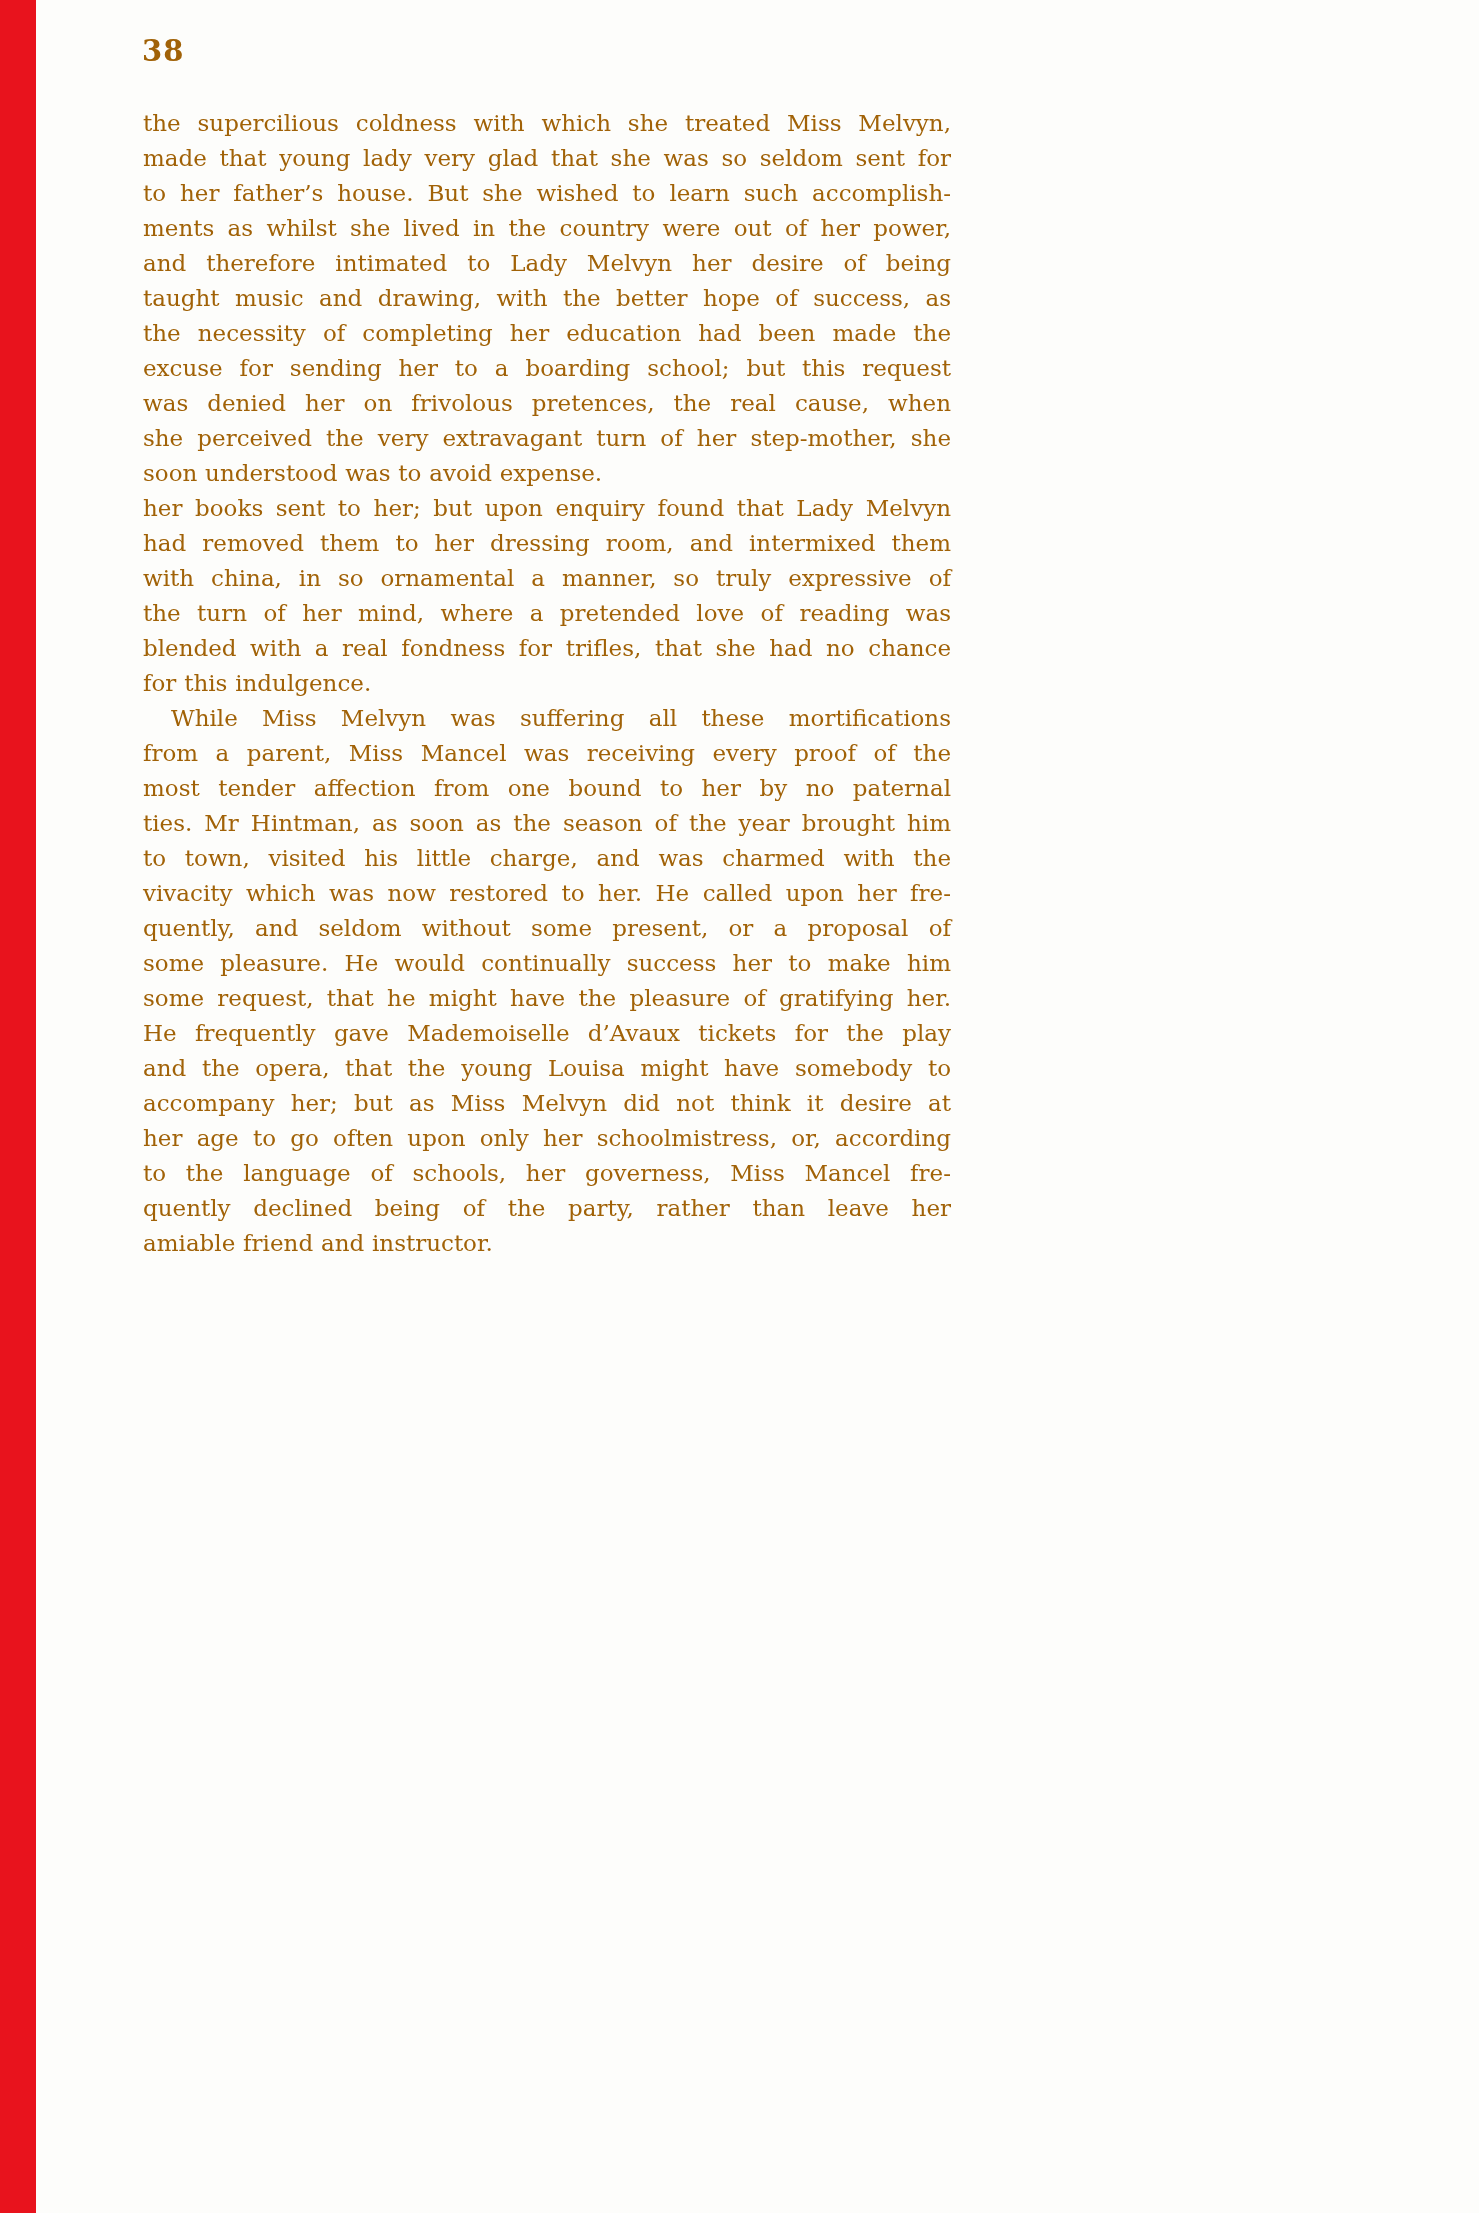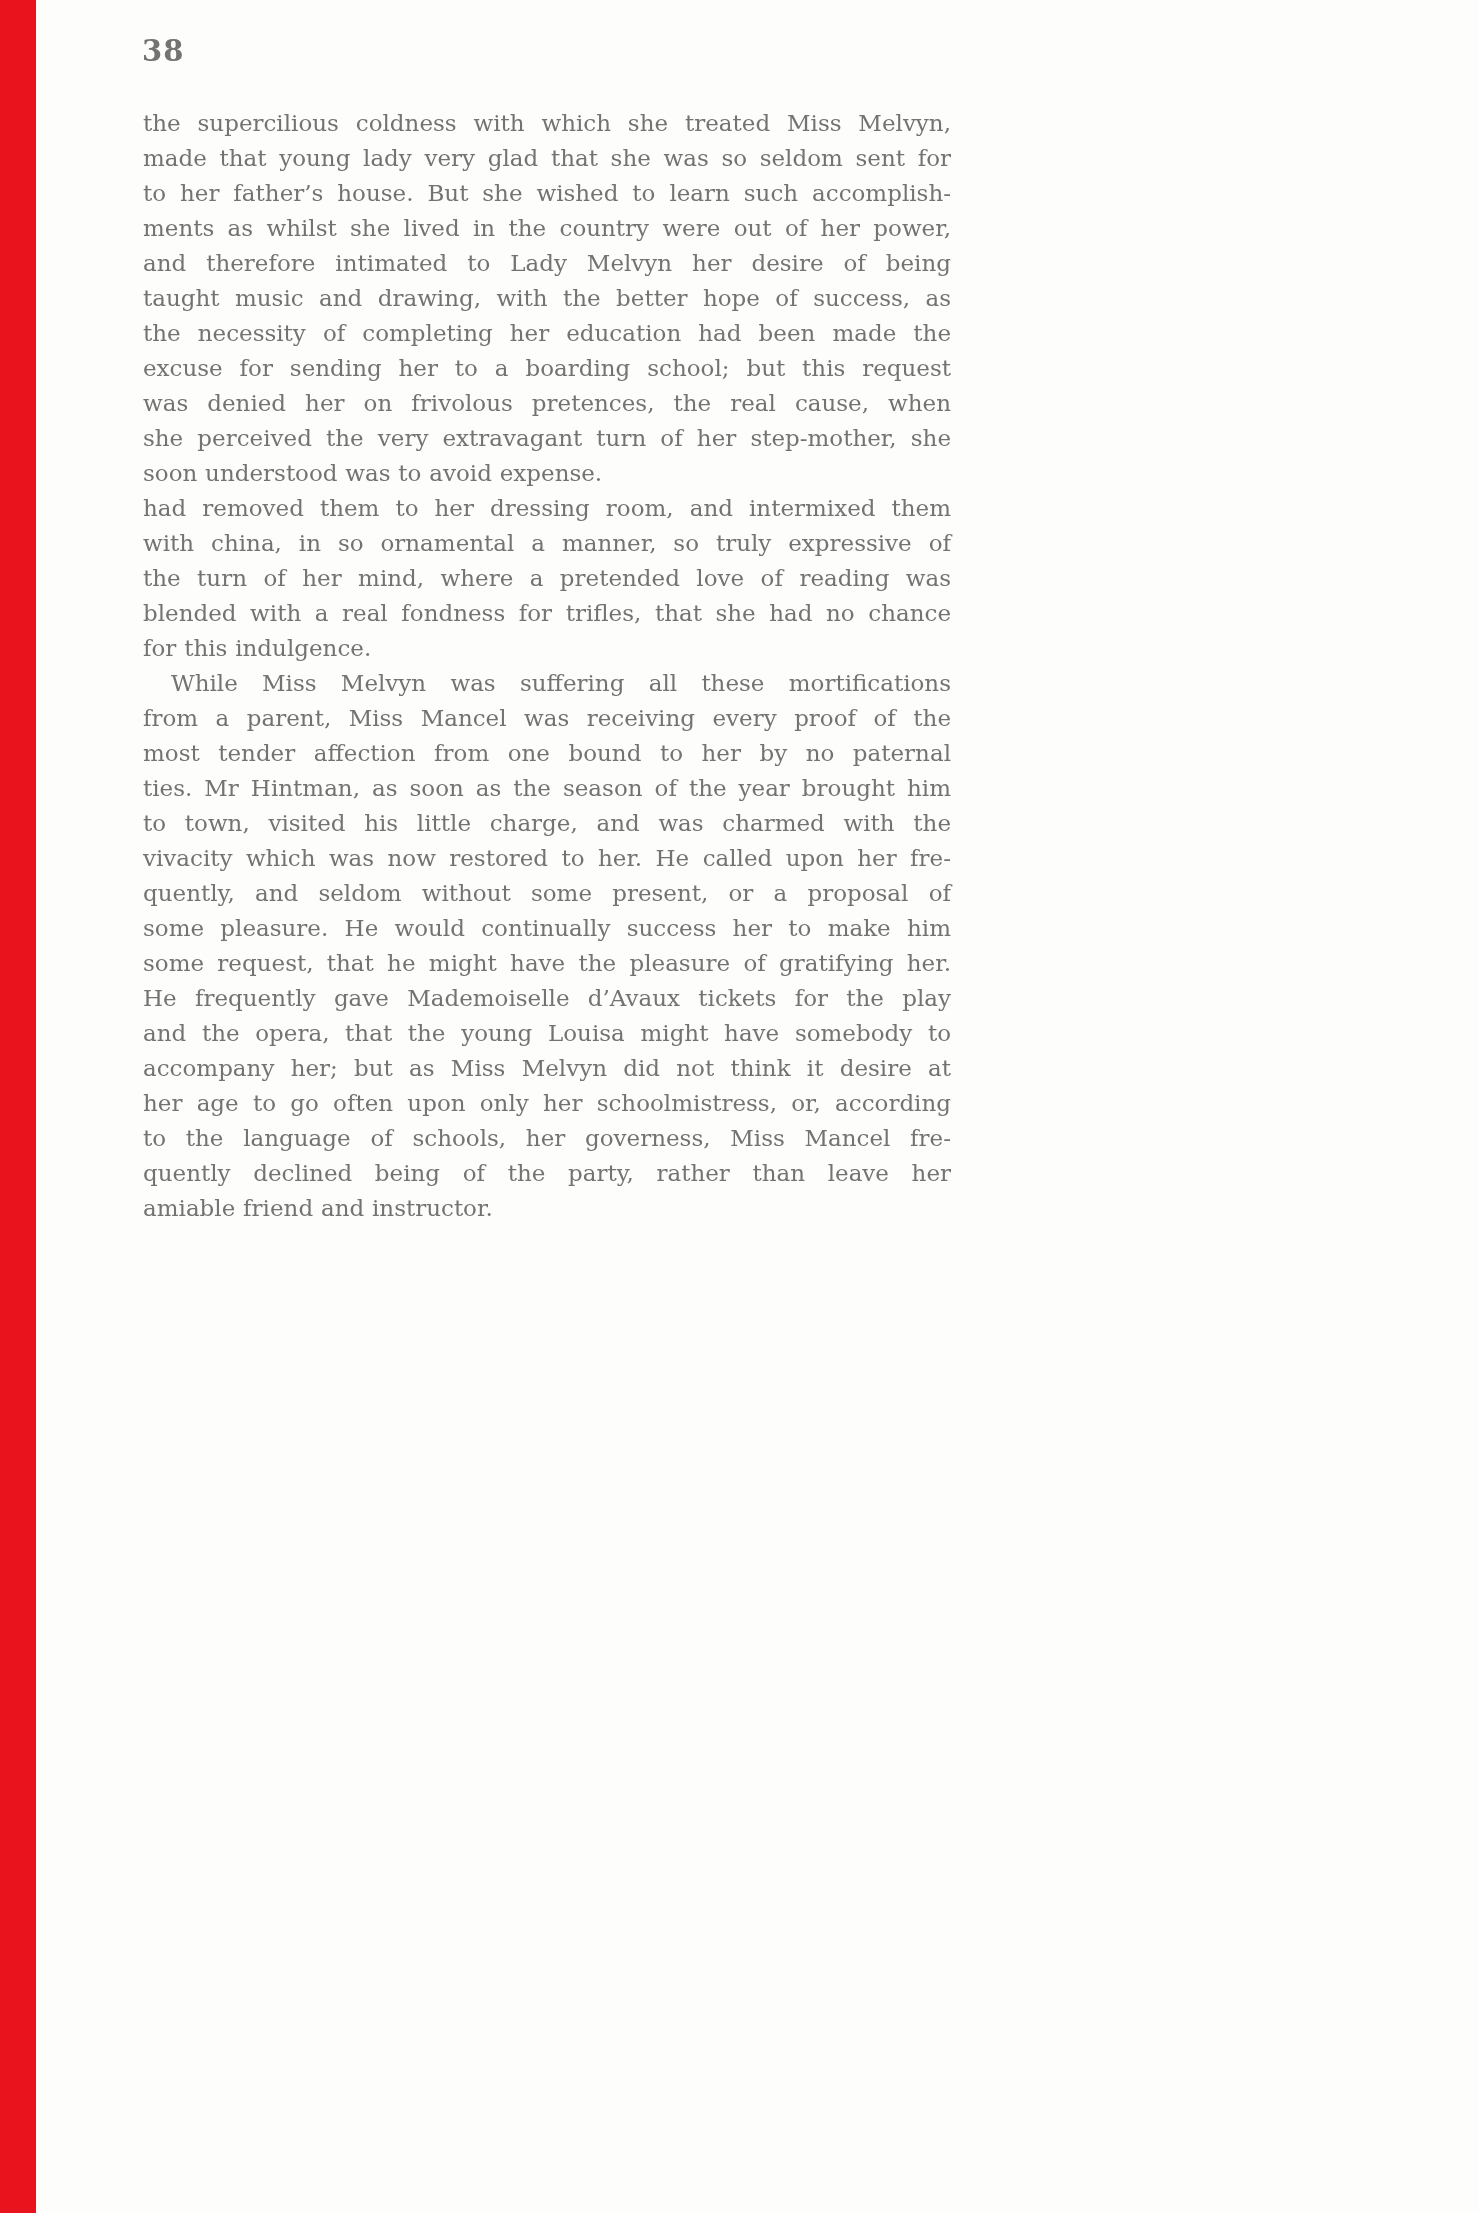--- a/index.html
+++ b/index.html
@@ -51,38 +51,39 @@
     text-align-last: left;
     -moz-text-align-last: left;
   }
   .line.indent {
     text-indent: 28px;
   }
 </style>
 </head>
 <body>
 
-<div class="scan" style="background: rgb(253, 253, 251); color: #737373;">
+<div class="scan" style="background: rgb(253, 253, 251); color: #a16207;">
   <div class="red-strip" style="background: rgb(232, 19, 29);"></div>
   <div class="page-number">38</div>
   <div class="text-block">
       <div class="paragraph">
         <div class="line">the supercilious coldness with which she treated Miss Melvyn,</div>
         <div class="line">made that young lady very glad that she was so seldom sent for</div>
         <div class="line">to her father’s house. But she wished to learn such accomplish-</div>
         <div class="line">ments as whilst she lived in the country were out of her power,</div>
         <div class="line">and therefore intimated to Lady Melvyn her desire of being</div>
         <div class="line">taught music and drawing, with the better hope of success, as</div>
         <div class="line">the necessity of completing her education had been made the</div>
         <div class="line">excuse for sending her to a boarding school; but this request</div>
         <div class="line">was denied her on frivolous pretences, the real cause, when</div>
         <div class="line">she perceived the very extravagant turn of her step-mother, she</div>
         <div class="line last">soon understood was to avoid expense.</div>
       </div>
       <div class="paragraph">
+        <div class="line">her books sent to her; but upon enquiry found that Lady Melvyn</div>
         <div class="line">had removed them to her dressing room, and intermixed them</div>
         <div class="line">with china, in so ornamental a manner, so truly expressive of</div>
         <div class="line">the turn of her mind, where a pretended love of reading was</div>
         <div class="line">blended with a real fondness for trifles, that she had no chance</div>
         <div class="line last">for this indulgence.</div>
       </div>
       <div class="paragraph">
         <div class="line indent">While Miss Melvyn was suffering all these mortifications</div>
         <div class="line">from a parent, Miss Mancel was receiving every proof of the</div>
         <div class="line">most tender affection from one bound to her by no paternal</div>

